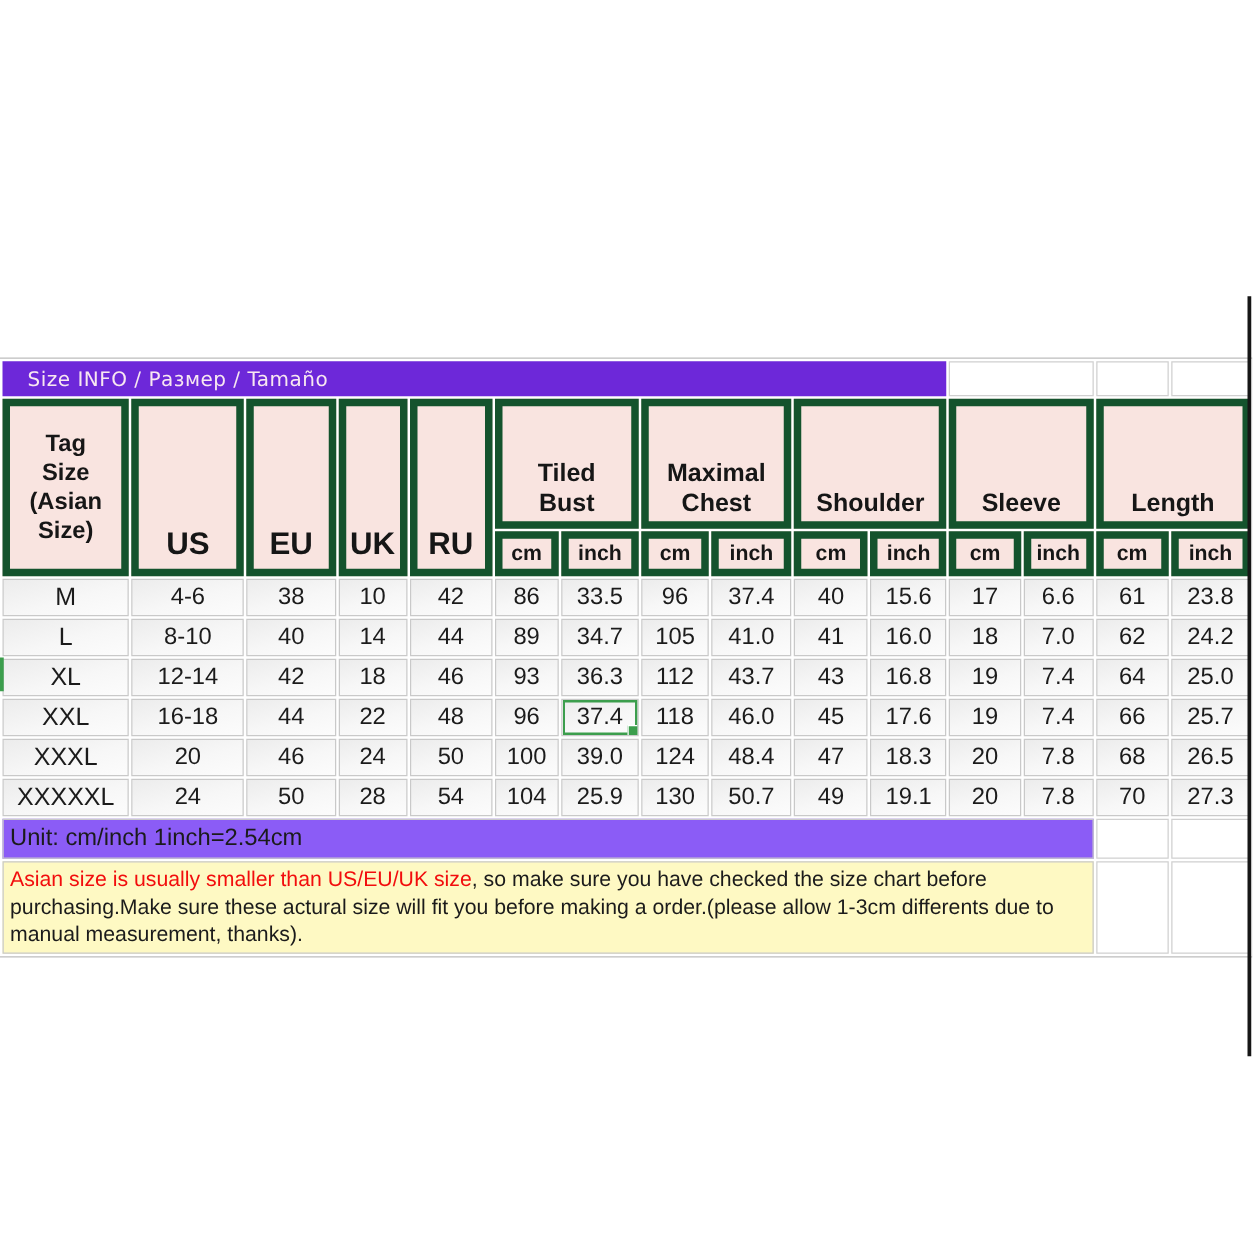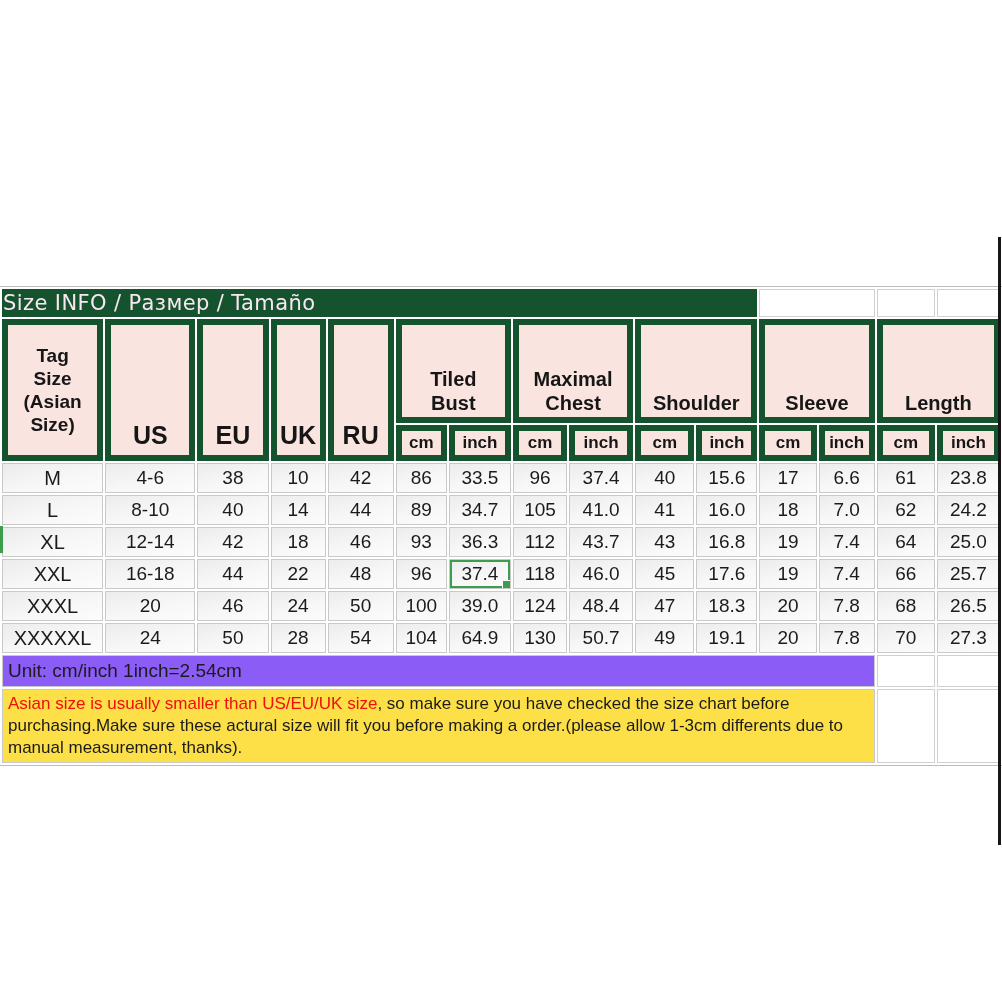--- a/index.html
+++ b/index.html
@@ -17,23 +17,23 @@
   
   tr.r-title td{height:26px;}
   tr.r-head  td{height:90px;}
   tr.r-sub   td{height:24px;margin-left:20px;}
   tr.r-data  td{height:28px;}
   tr.r-unit  td{height:30px;}
   tr.r-note  td{height:68px;}
 
   
   td.titlebar{
-    background:#14532d;color:#f8e7f1;text-align:left;
+    background:#6d28d9;color:#f8e7f1;text-align:left;
     font-family:"DejaVu Sans","Liberation Sans",sans-serif;
-    font-size:21px;padding-left:1px;letter-spacing:.4px;vertical-align:middle;
+    font-size:16px;padding-left:20px;letter-spacing:.4px;vertical-align:middle;
   }
   td.whitecell{background:#ffffff;border:1px solid #d0d0d0;}
 
   
   td.hcell{
     background:#f9e4e0;border:6px solid #14532d;
     font-weight:bold;color:#161616;
   }
   td.tagcell{font-size:19px;line-height:1.22;white-space:pre-line;vertical-align:middle;}
   td.origin{font-size:25px;vertical-align:bottom;padding-bottom:5px;}
@@ -51,21 +51,21 @@
     content:"";position:absolute;right:0;bottom:0;width:7px;height:7px;
     background:#3c9e4d;border-left:1px solid #ffffff;border-top:1px solid #ffffff;
   }
 
   
   td.unitcell{
     background:#8b5cf6;border:1px solid #c9c9c9;text-align:left;
     font-size:19px;padding-left:5px;
   }
   td.notecell{
-    background:#fde047;border:1px solid #c9c9c9;text-align:left;vertical-align:middle;
+    background:#fef9c3;border:1px solid #c9c9c9;text-align:left;vertical-align:middle;
     font-size:17px;line-height:1.3;padding:2px 6px 2px 5px;
   }
   td.notecell .red{color:#f20d0d;}
 
   
   #row-marker{position:absolute;left:0;top:526px;width:3px;height:27px;background:#3c9e4d;}
   #right-border{position:absolute;left:998px;top:237px;width:3px;height:608px;background:#161616;}
 </style>
 </head>
 <body>
@@ -220,21 +220,21 @@
       <td class="dcell">26.5</td>
     </tr>
 
     <tr class="r-data">
       <td class="dcell dtag">XXXXXL</td>
       <td class="dcell">24</td>
       <td class="dcell">50</td>
       <td class="dcell">28</td>
       <td class="dcell">54</td>
       <td class="dcell">104</td>
-      <td class="dcell">64.9</td>
+      <td class="dcell">25.9</td>
       <td class="dcell">130</td>
       <td class="dcell">50.7</td>
       <td class="dcell">49</td>
       <td class="dcell">19.1</td>
       <td class="dcell">20</td>
       <td class="dcell">7.8</td>
       <td class="dcell">70</td>
       <td class="dcell">27.3</td>
     </tr>
 

